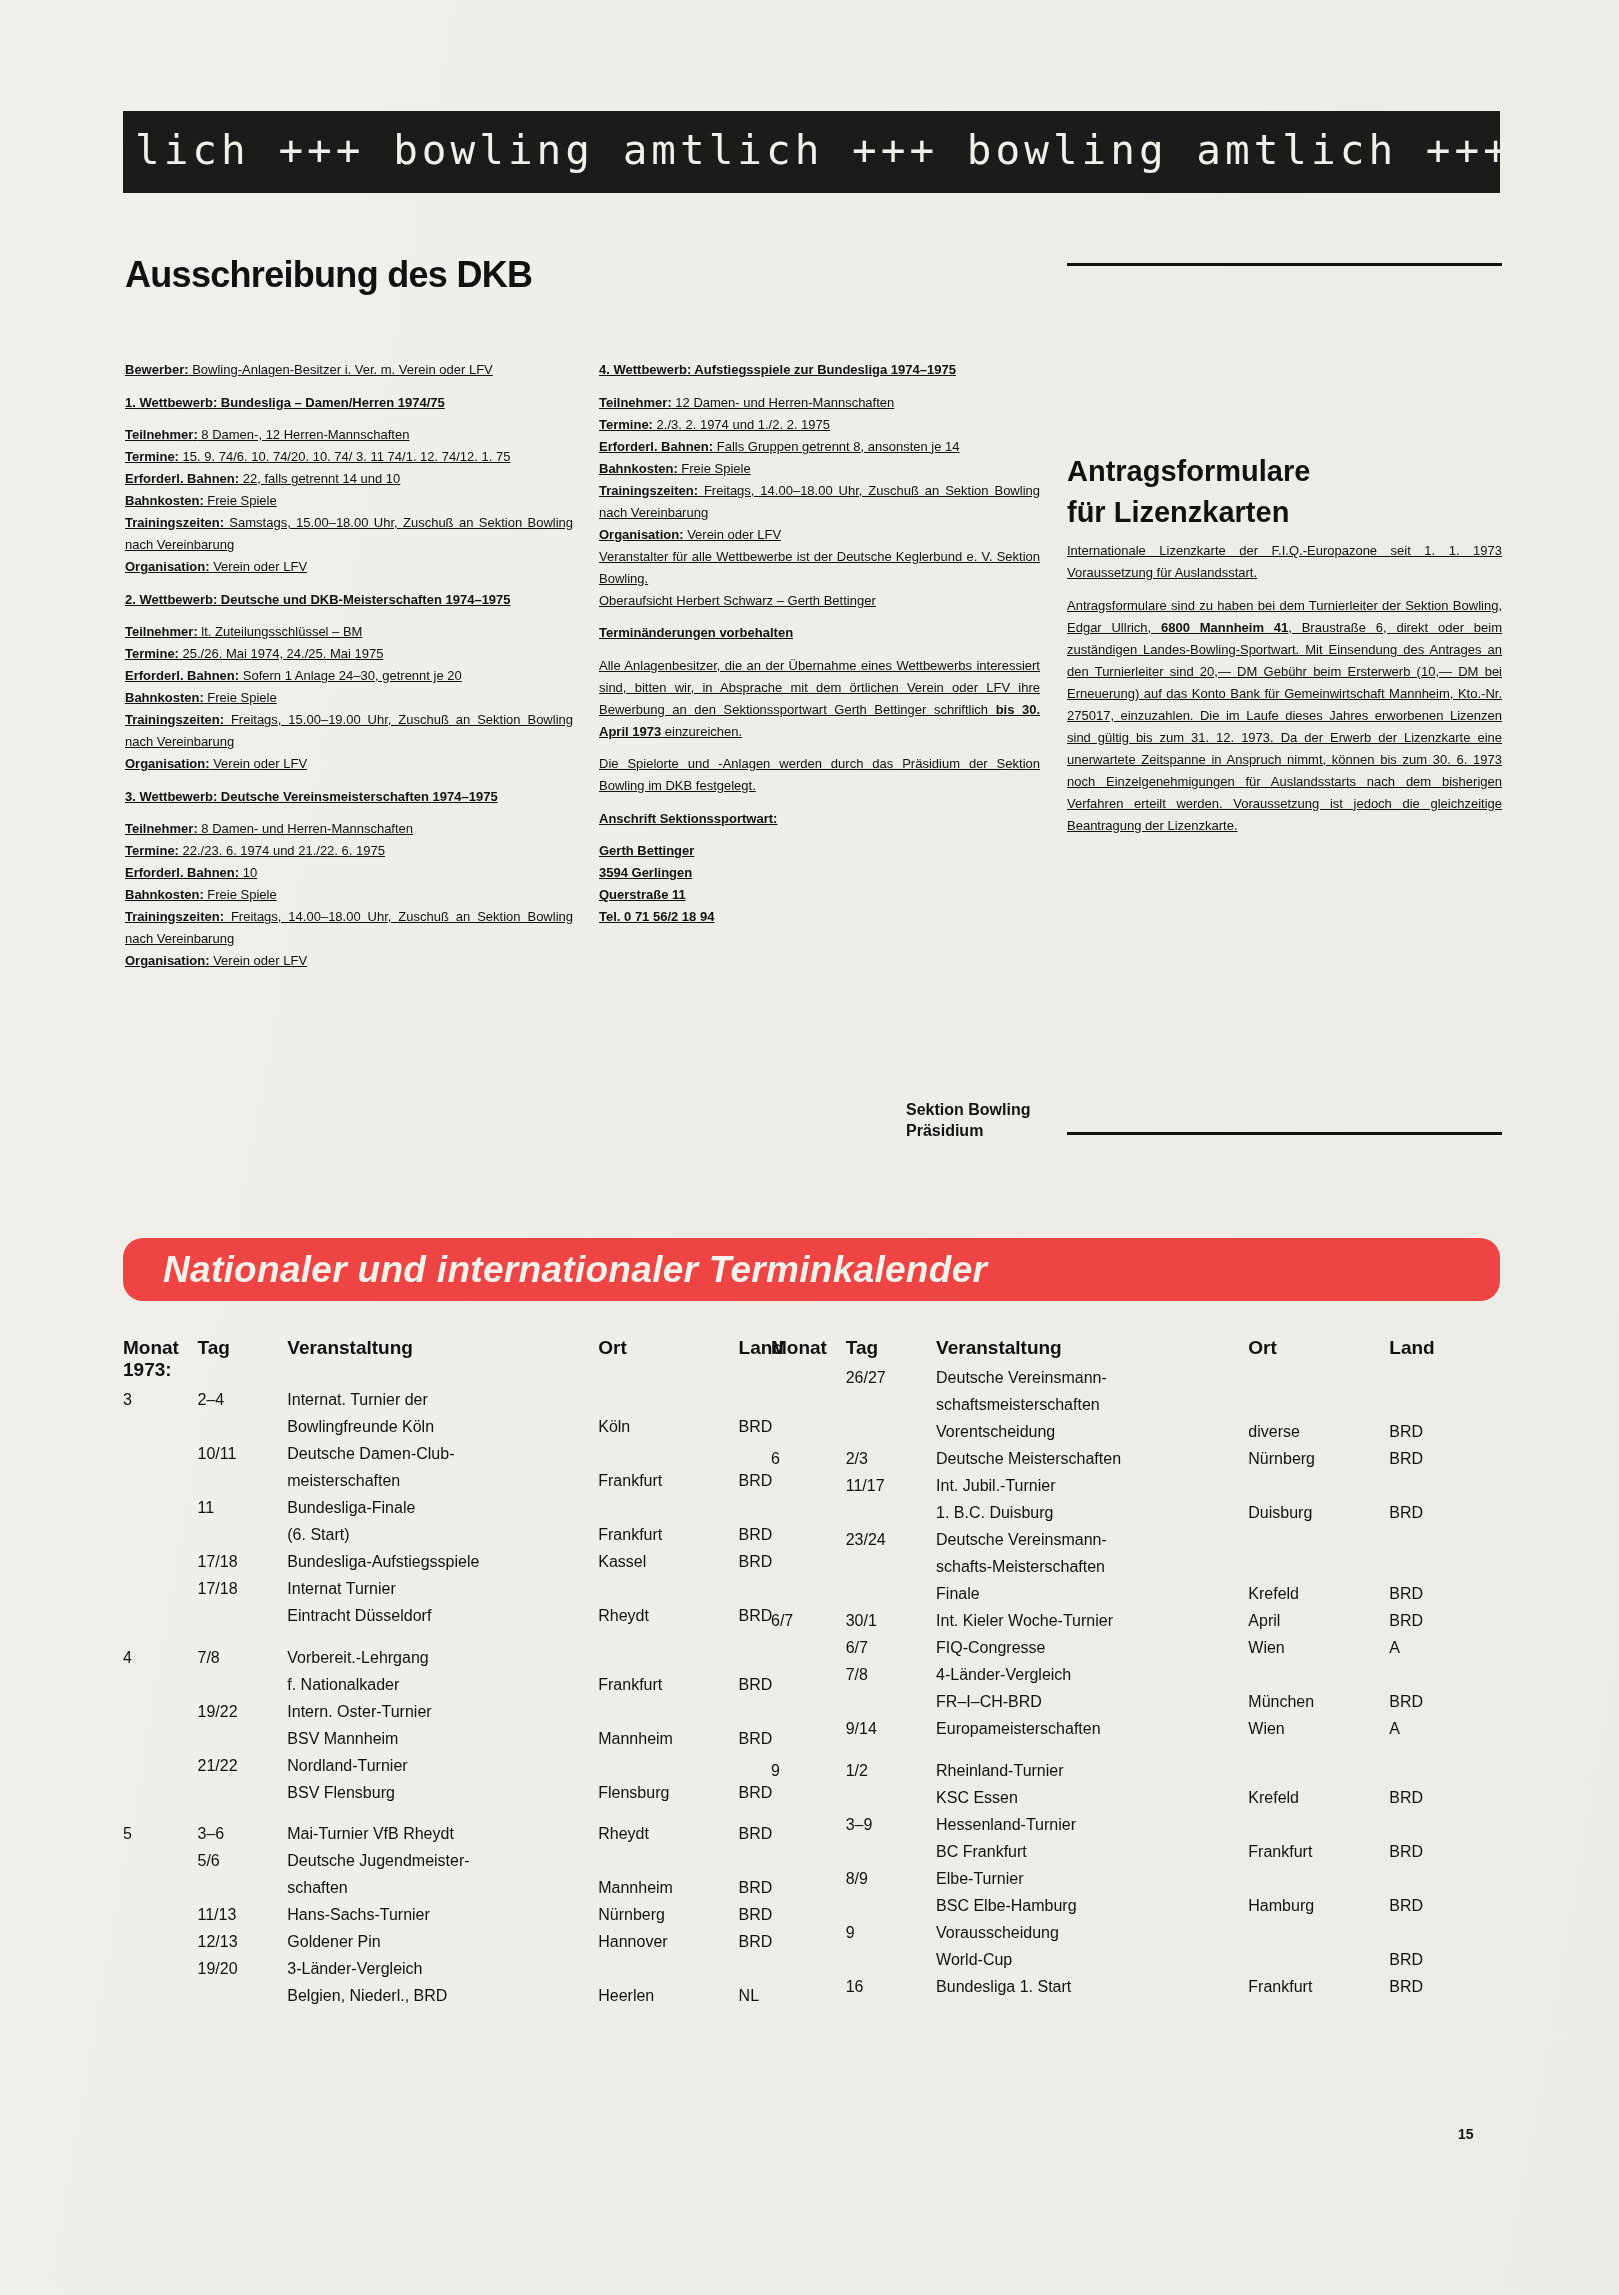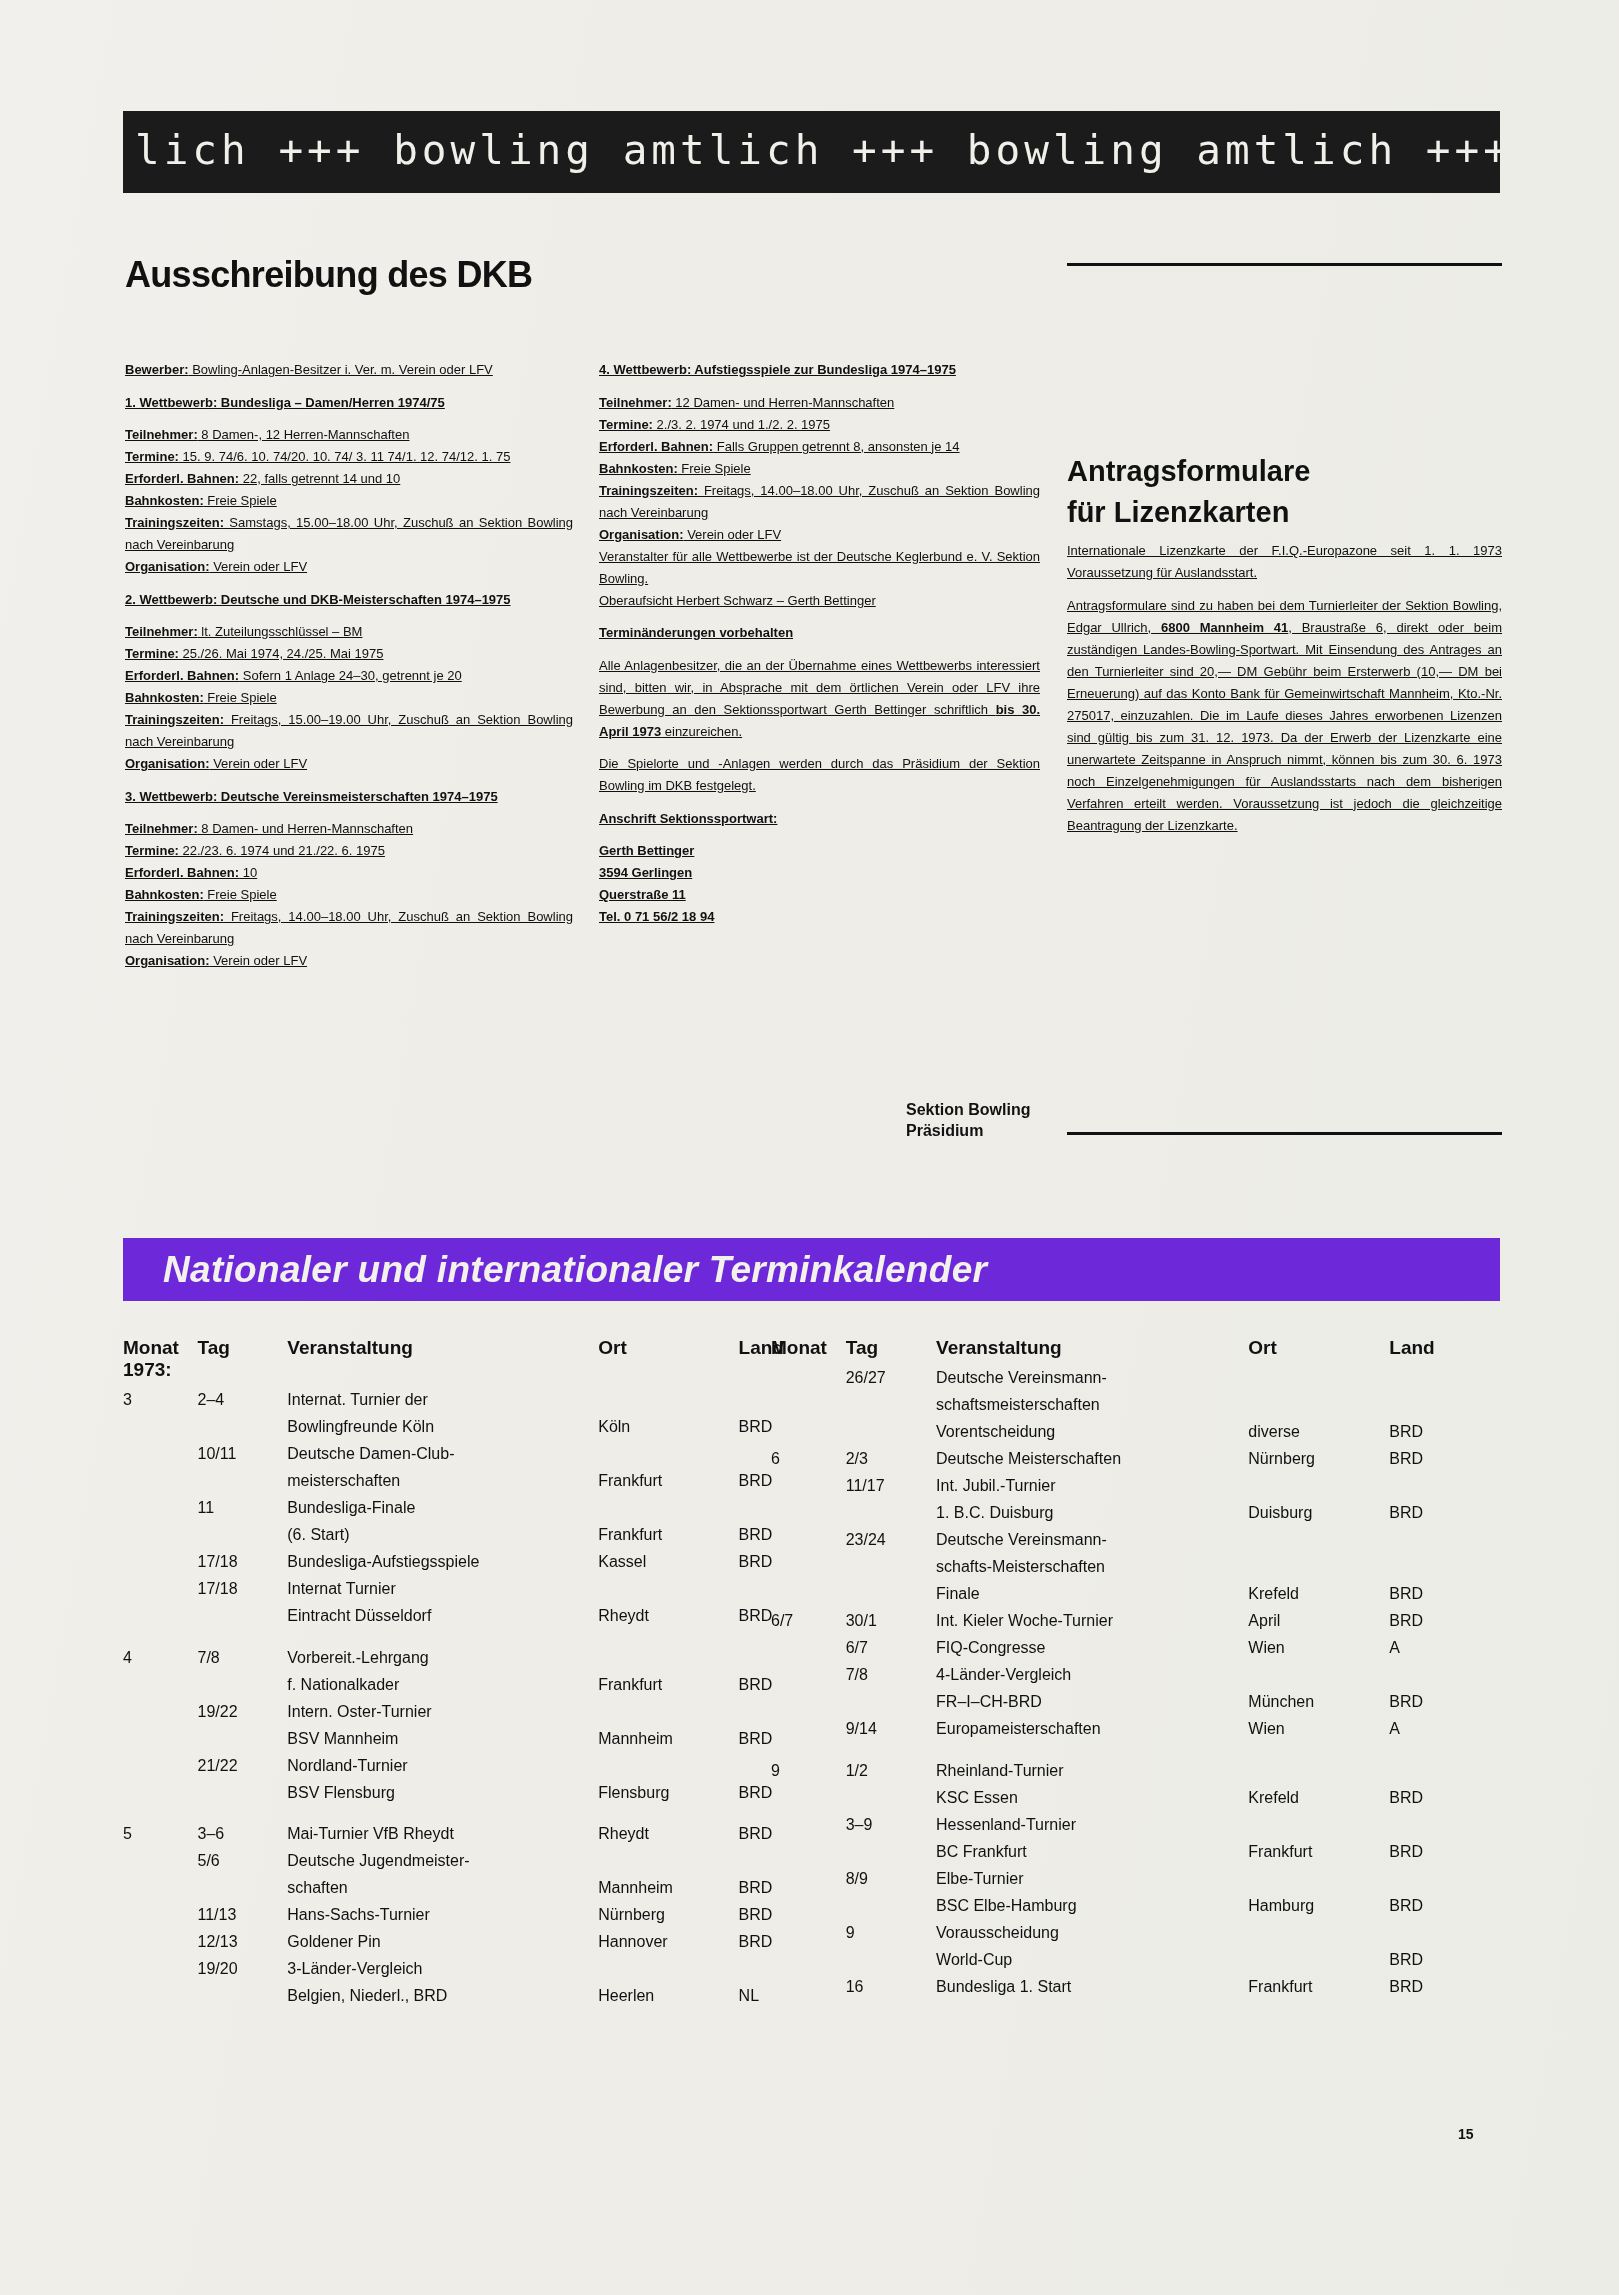--- a/index.html
+++ b/index.html
@@ -119,21 +119,22 @@
     font-weight: bold;
   }
 
   
   .cal-bar {
     position: absolute;
     left: 123px;
     top: 1238px;
     width: 1377px;
     height: 63px;
-    background: #6d28d9;
+    background: #ef4444;
+    border-radius: 20px;
   }
   .cal-bar-text {
     position: absolute;
     left: 40px;
     top: 10.5px;
     color: #f2f1eb;
     font-size: 37px;
     font-style: italic;
     font-weight: bold;
     letter-spacing: 0.3px;

